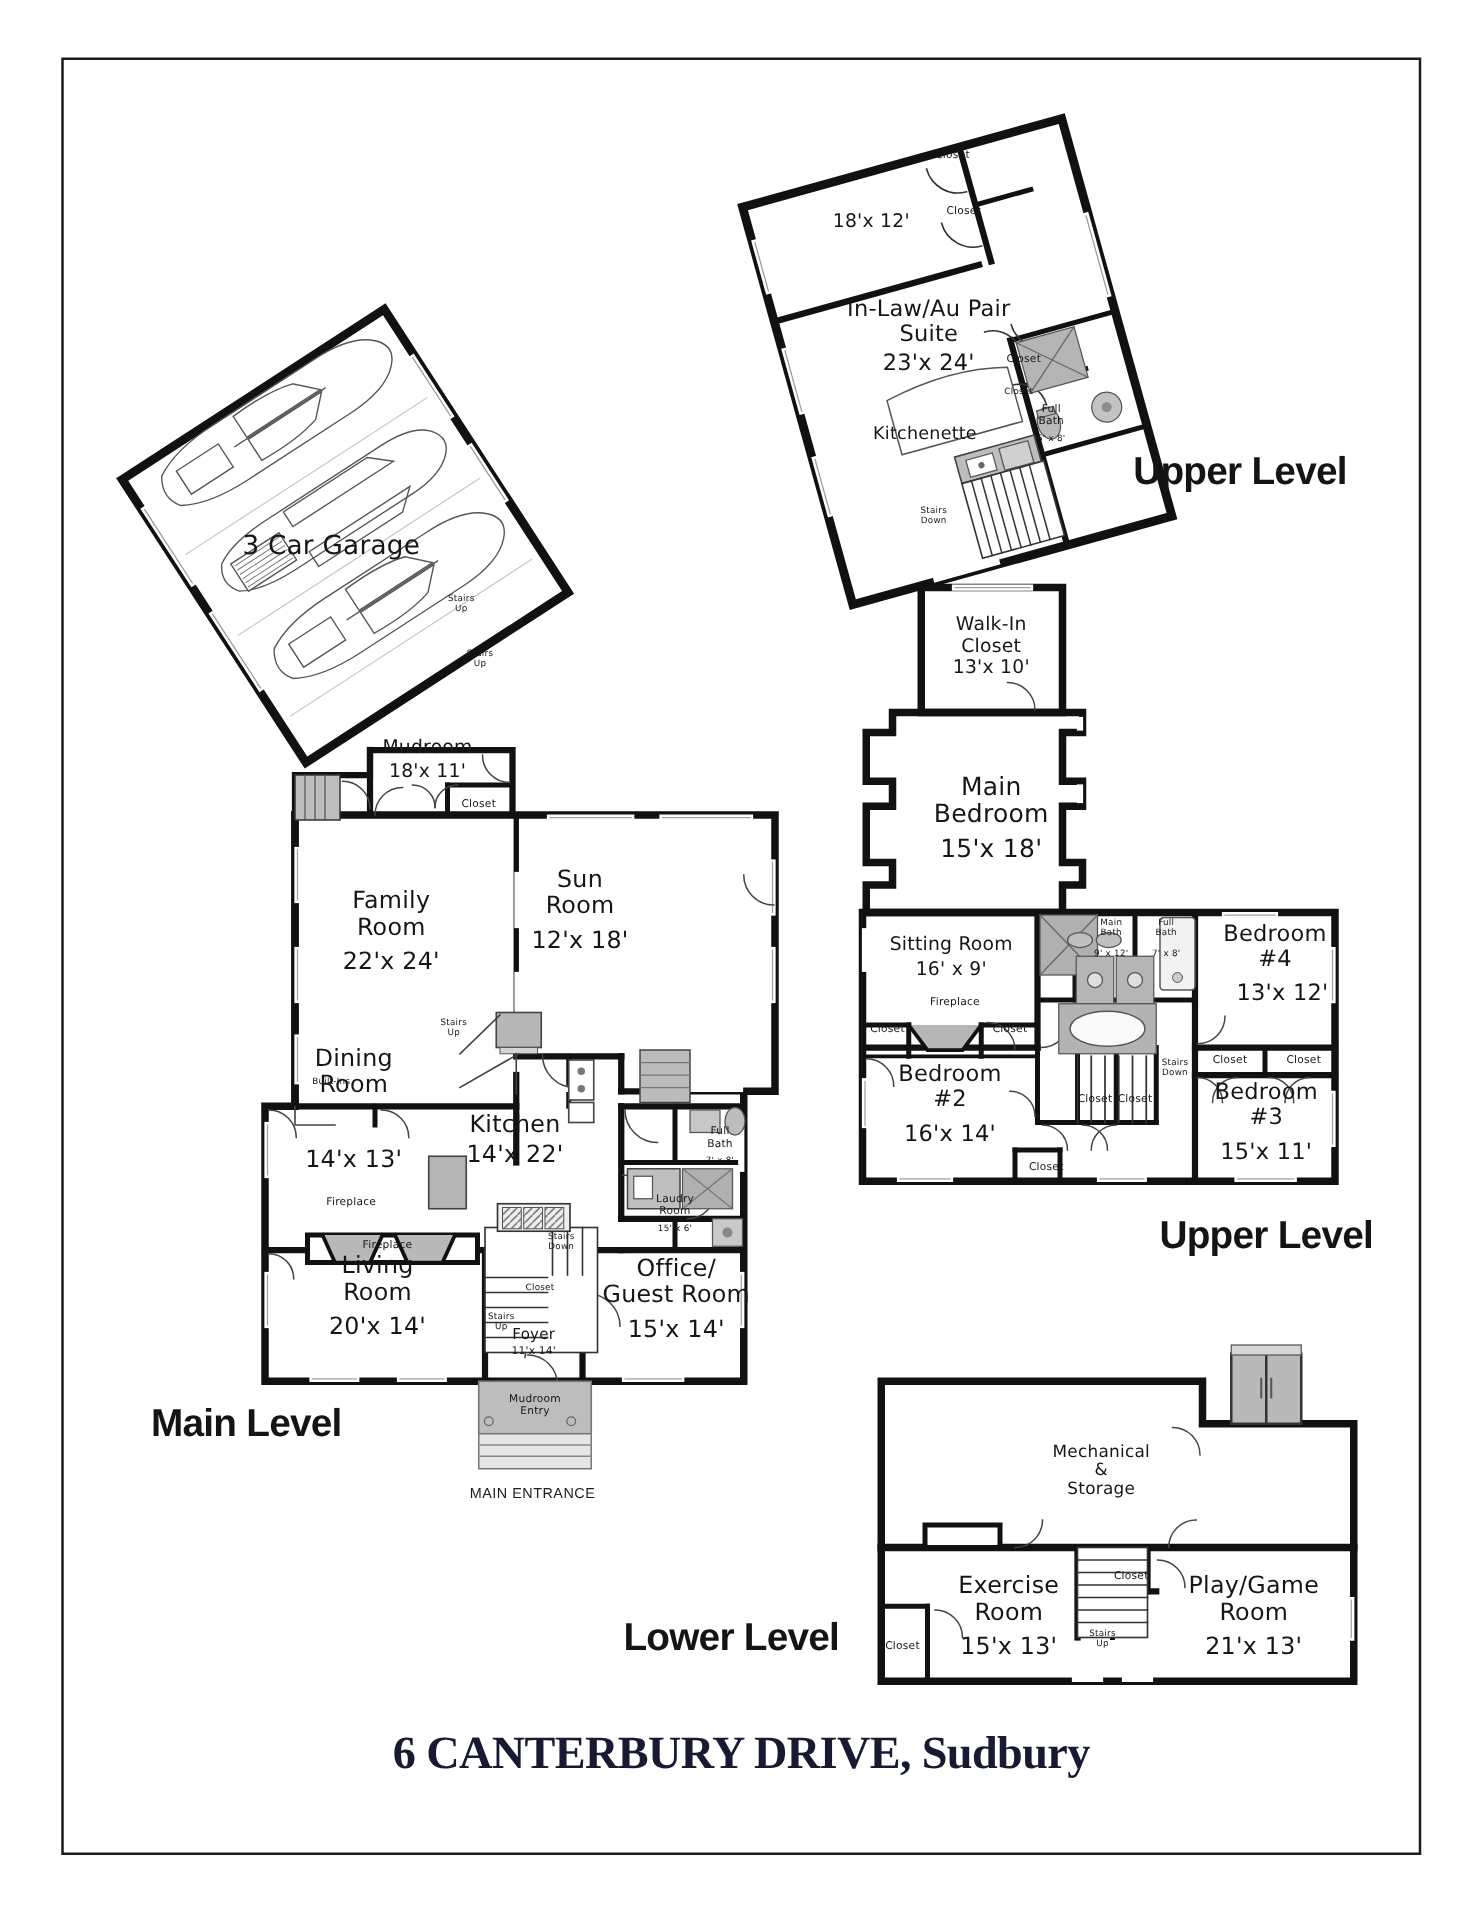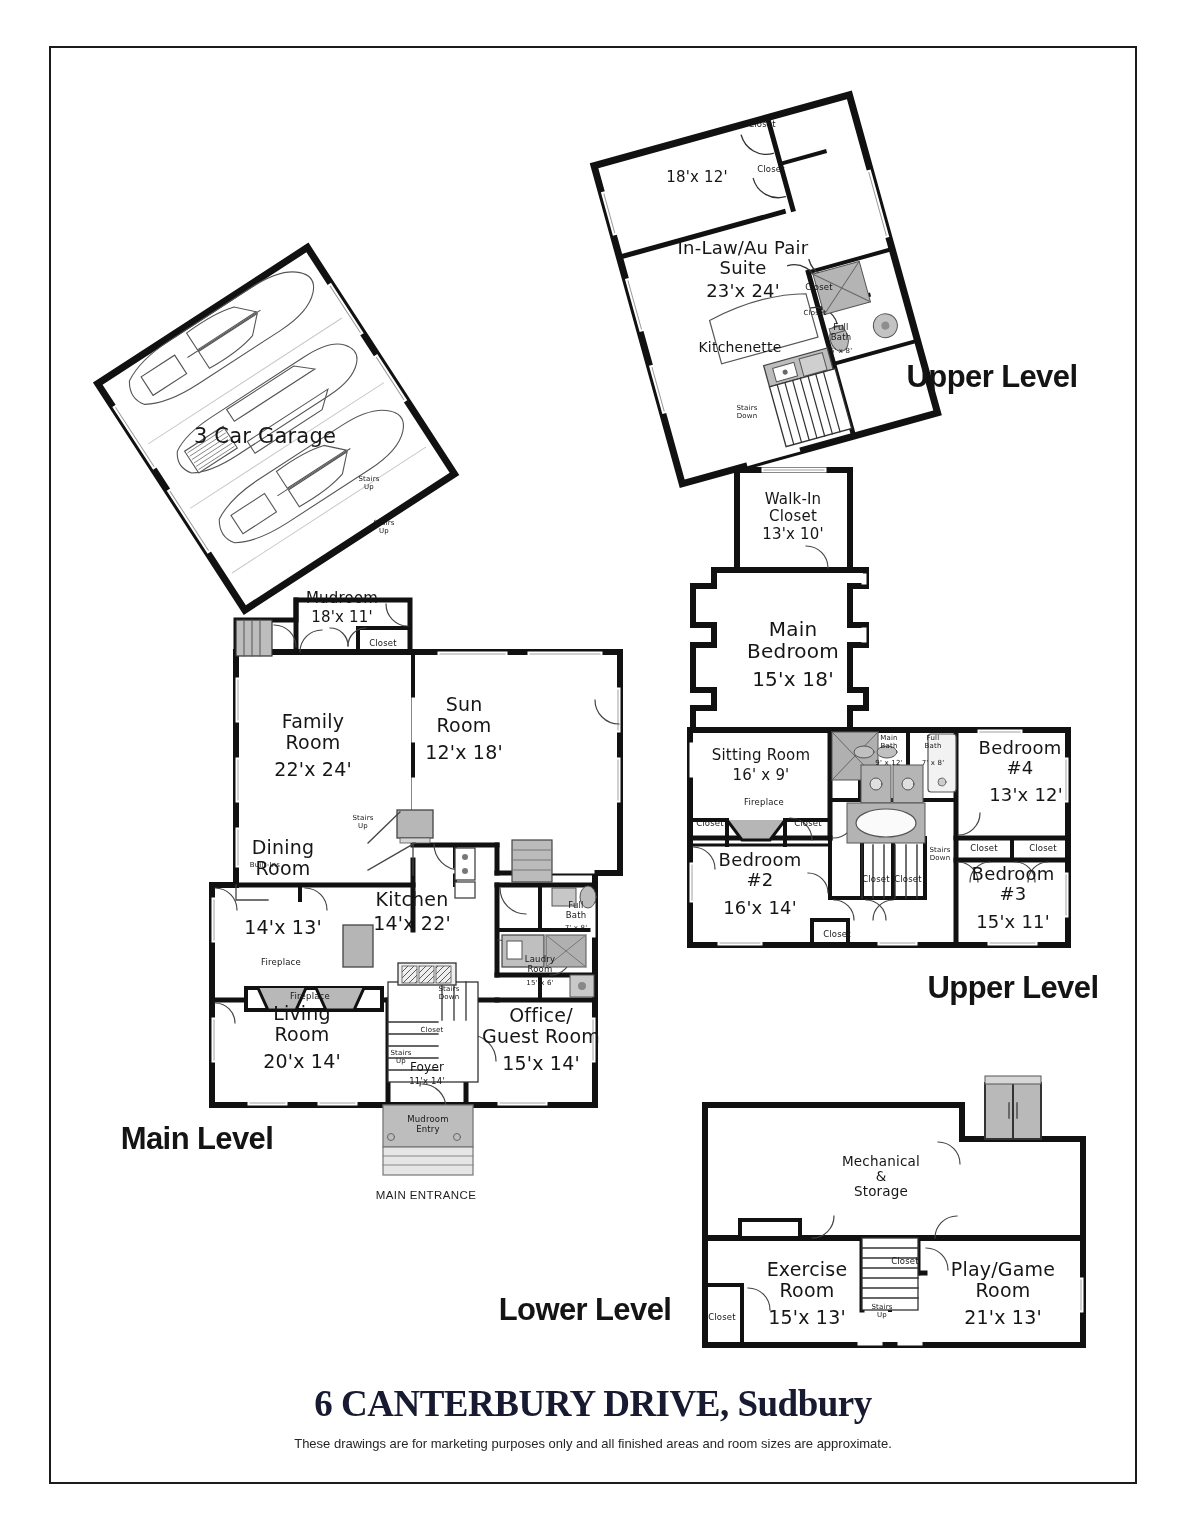--- a/index.html
+++ b/index.html
@@ -637,14 +637,13 @@
   <div class="rlabel big" style="left:1003px; top:1280px; font-size:19px;">Play/Game
 Room</div>
   <div class="rlabel big" style="left:1003px; top:1318px; font-size:19px;">21'x 13'</div>
   <div class="rlabel xs" style="left:722px; top:1318px;">Closet</div>
   <div class="rlabel xs" style="left:905px; top:1262px;">Closet</div>
   <div class="rlabel xxs" style="left:882px; top:1312px;">Stairs
 Up</div>
   <div class="level-label" style="left:585px; top:1310px;">Lower Level</div>
 
   <div id="title">6 CANTERBURY DRIVE, Sudbury</div>
-  <div id="disclaimer">These drawings are for marketing purposes only and all finished areas and room sizes are approximate.</div>
 </div>
 
 </body></html>

